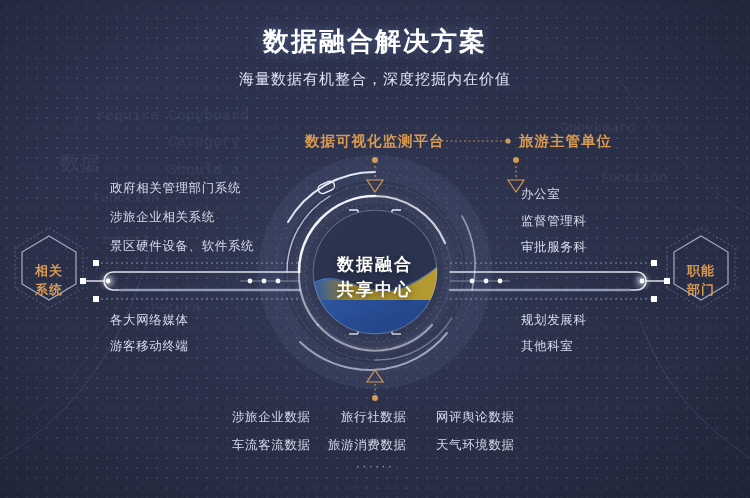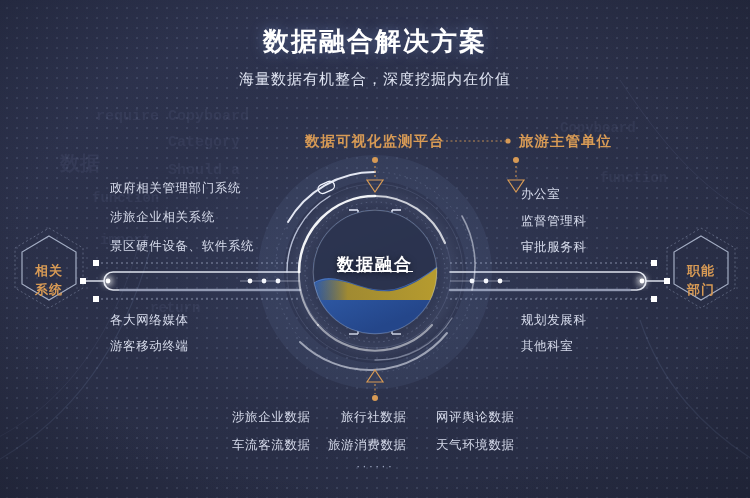--- a/index.html
+++ b/index.html
@@ -78,21 +78,20 @@
   }
   #hex-left-label{left:14px;top:261px;}
   #hex-right-label{left:666px;top:261px;}
 
   
   #core-text{
     position:absolute;left:305px;top:252px;width:140px;text-align:center;
     font-size:17px;font-weight:700;color:#ffffff;line-height:25px;letter-spacing:2px;
     text-shadow:0 1px 6px rgba(0,0,0,0.55);
     z-index:6;
-    text-decoration:underline;
   }
 </style>
 </head>
 <body>
 
 <div id="stage">
 
   <div id="dots"></div>
 
   <div class="bgcode" style="left:96px;top:108px;font-size:15px;">require</div>
@@ -296,16 +295,17 @@
     <div>相关</div>
     <div>系统</div>
   </div>
   <div class="hexlabel" id="hex-right-label">
     <div>职能</div>
     <div>部门</div>
   </div>
 
   <div id="core-text">
     <div>数据融合</div>
+    <div>共享中心</div>
   </div>
 
   <div id="vign"></div>
 </div>
 
 </body></html>

